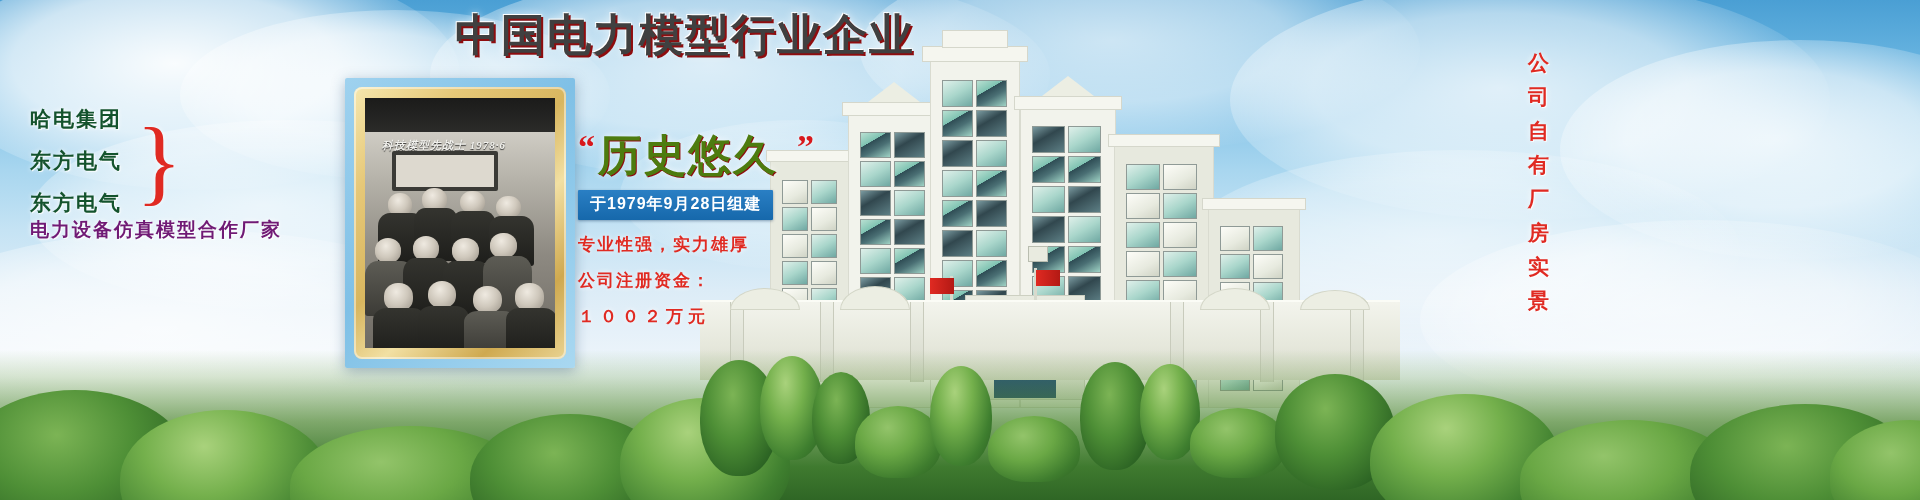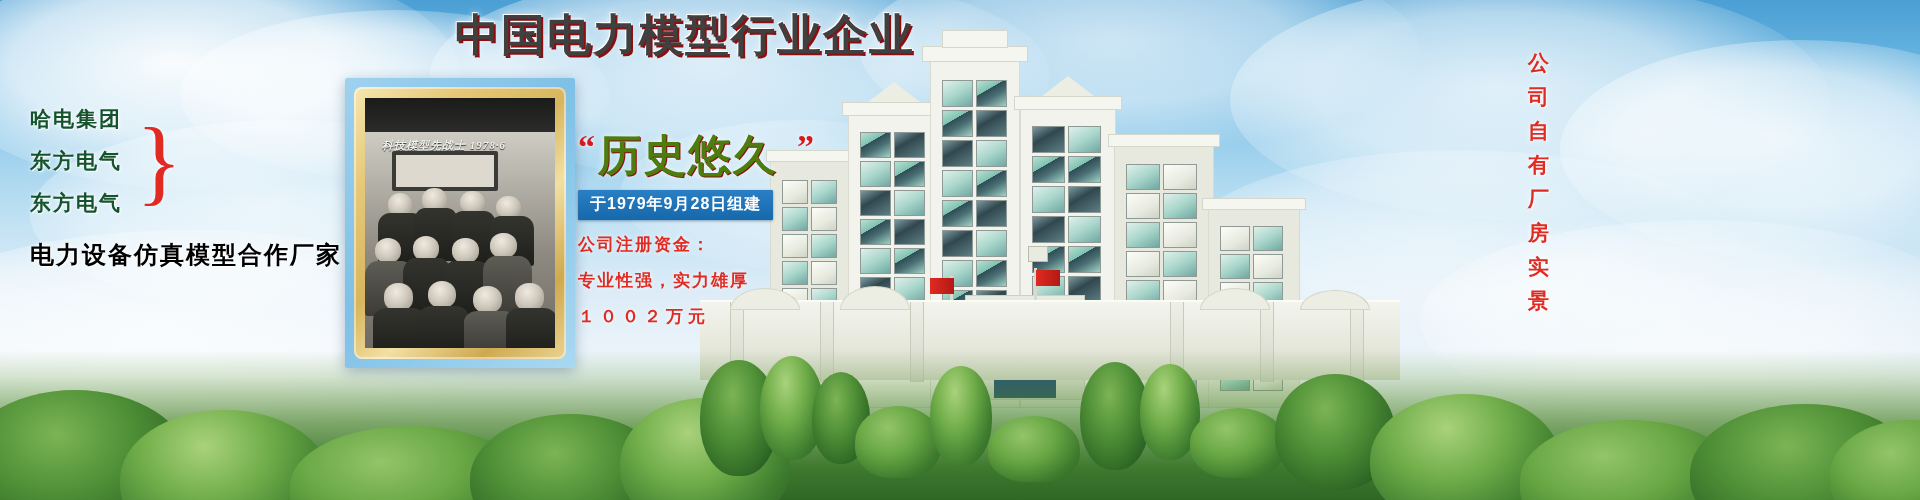--- a/index.html
+++ b/index.html
@@ -143,21 +143,21 @@
     line-height:.82; margin:0 8px 0 14px;
     font-family:"Liberation Serif","DejaVu Serif",serif;
     text-shadow:0 0 5px rgba(255,255,255,.9);
   }
   .lb-sum {
     font-size:22px; font-weight:bold; color:#e02a22; letter-spacing:2px;
     white-space:nowrap;
     text-shadow:0 0 5px rgba(255,255,255,.95);
   }
   .lb-foot {
-    margin-top:22px; font-size:24px; font-weight:bold; color:#000000;
+    font-size:19px; font-weight:bold; color:#701a75;
     letter-spacing:2px; white-space:nowrap;
     text-shadow:0 0 5px rgba(255,255,255,.95), 1px 1px 0 rgba(255,255,255,.8);
   }
 
   
   .frame-outer {
     position:absolute; left:345px; top:78px; width:230px; height:290px;
     background:linear-gradient(135deg,#9fd2ef 0%,#7fc0e6 45%,#a9d8f1 100%);
     padding:9px; border-radius:2px;
     box-shadow:0 3px 14px rgba(30,70,110,.35);
@@ -486,22 +486,22 @@
     </div>
   </div>
 
   <div class="mid-text">
     <div class="quote-line">
       <span class="qmark">“</span>
       <span class="big-quote">历史悠久</span>
       <span class="qmark close">”</span>
     </div>
     <div class="badge">于1979年9月28日组建</div>
+    <div class="mid-line">专业性强，实力雄厚</div>
     <div class="mid-line">公司注册资金：</div>
-    <div class="mid-line">专业性强，实力雄厚</div>
     <div class="mid-line spaced">１００２万元</div>
   </div>
 
   <div class="vert-text">
     <span class="vert-char">公</span>
     <span class="vert-char">司</span>
     <span class="vert-char">自</span>
     <span class="vert-char">有</span>
     <span class="vert-char">厂</span>
     <span class="vert-char">房</span>

